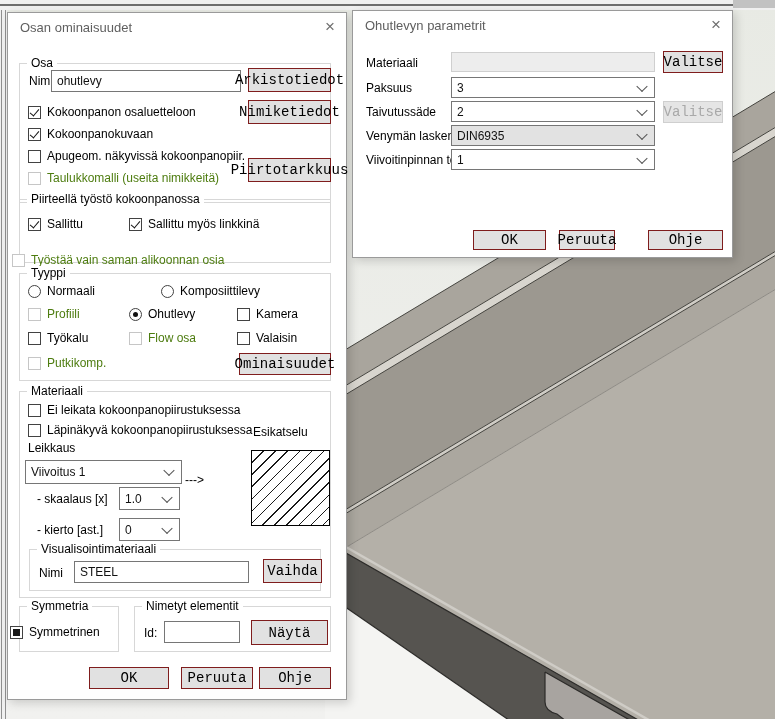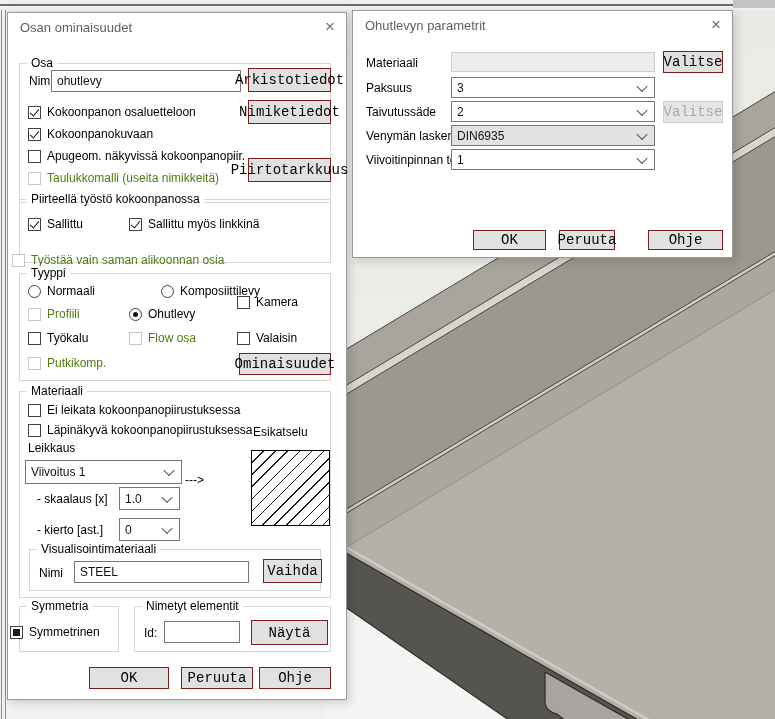--- a/index.html
+++ b/index.html
@@ -159,21 +159,21 @@
       <span class="t">Komposiittilevy</span>
     </div>
     <div class="row" style="left:20px;top:293px;">
       <span class="cbx disb"></span>
       <span class="t dis">Profiili</span>
     </div>
     <div class="row" style="left:121px;top:293px;">
       <span class="rad sel"></span>
       <span class="t">Ohutlevy</span>
     </div>
-    <div class="row" style="left:229px;top:281px;">
+    <div class="row" style="left:229px;top:293px;">
       <span class="cbx"></span>
       <span class="t">Kamera</span>
     </div>
     <div class="row" style="left:20px;top:317px;">
       <span class="cbx"></span>
       <span class="t">Työkalu</span>
     </div>
     <div class="row" style="left:121px;top:317px;">
       <span class="cbx disb"></span>
       <span class="t dis">Flow osa</span>

